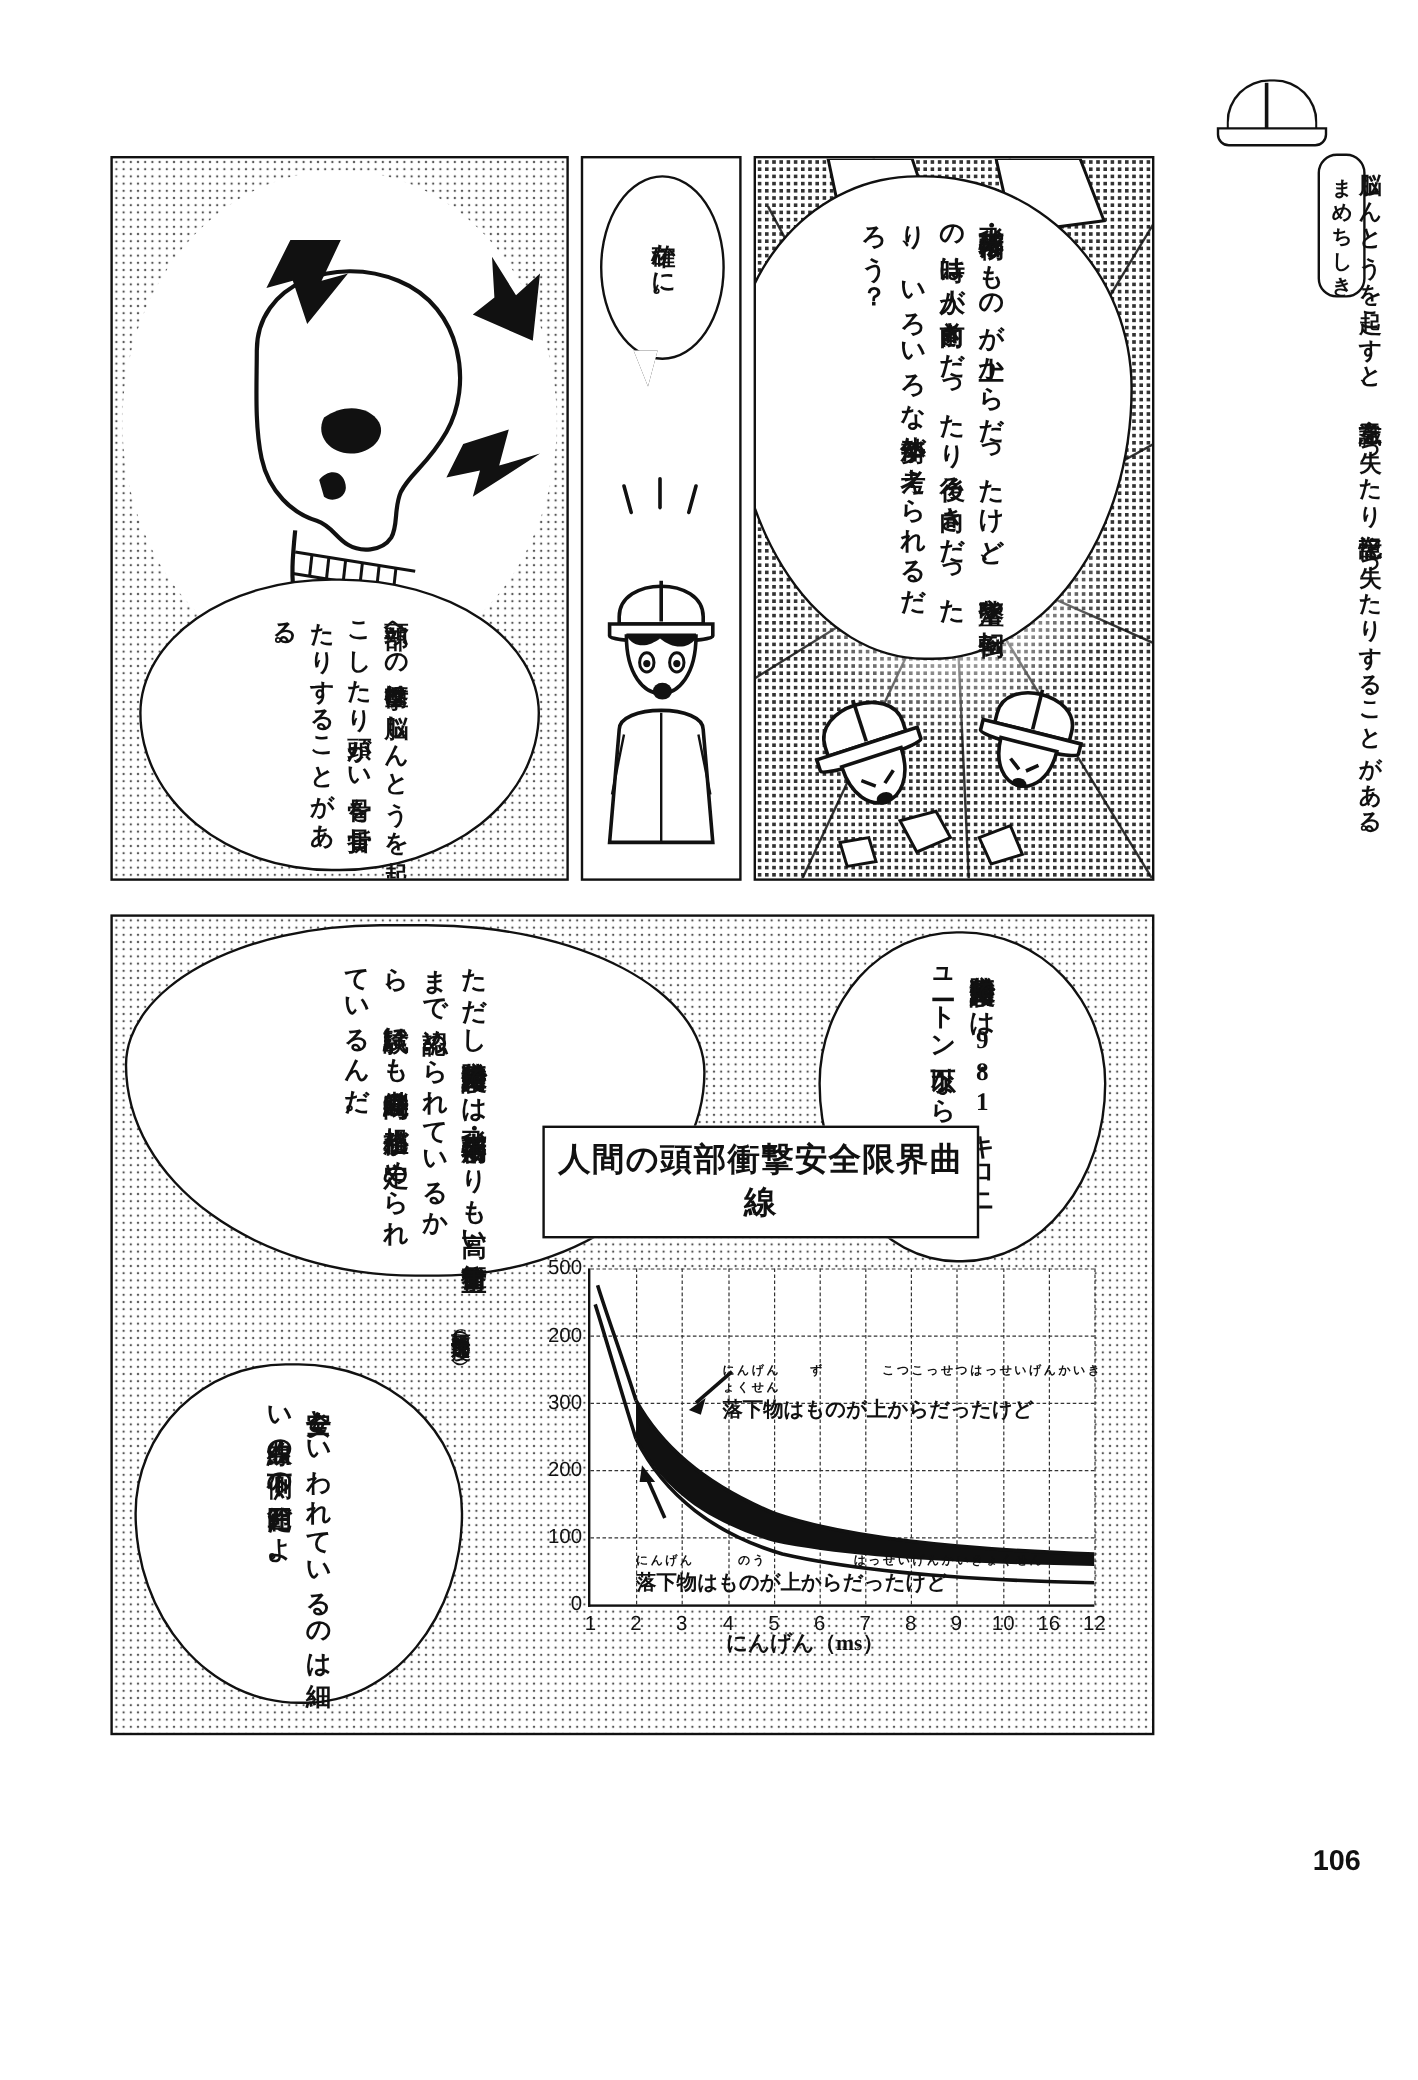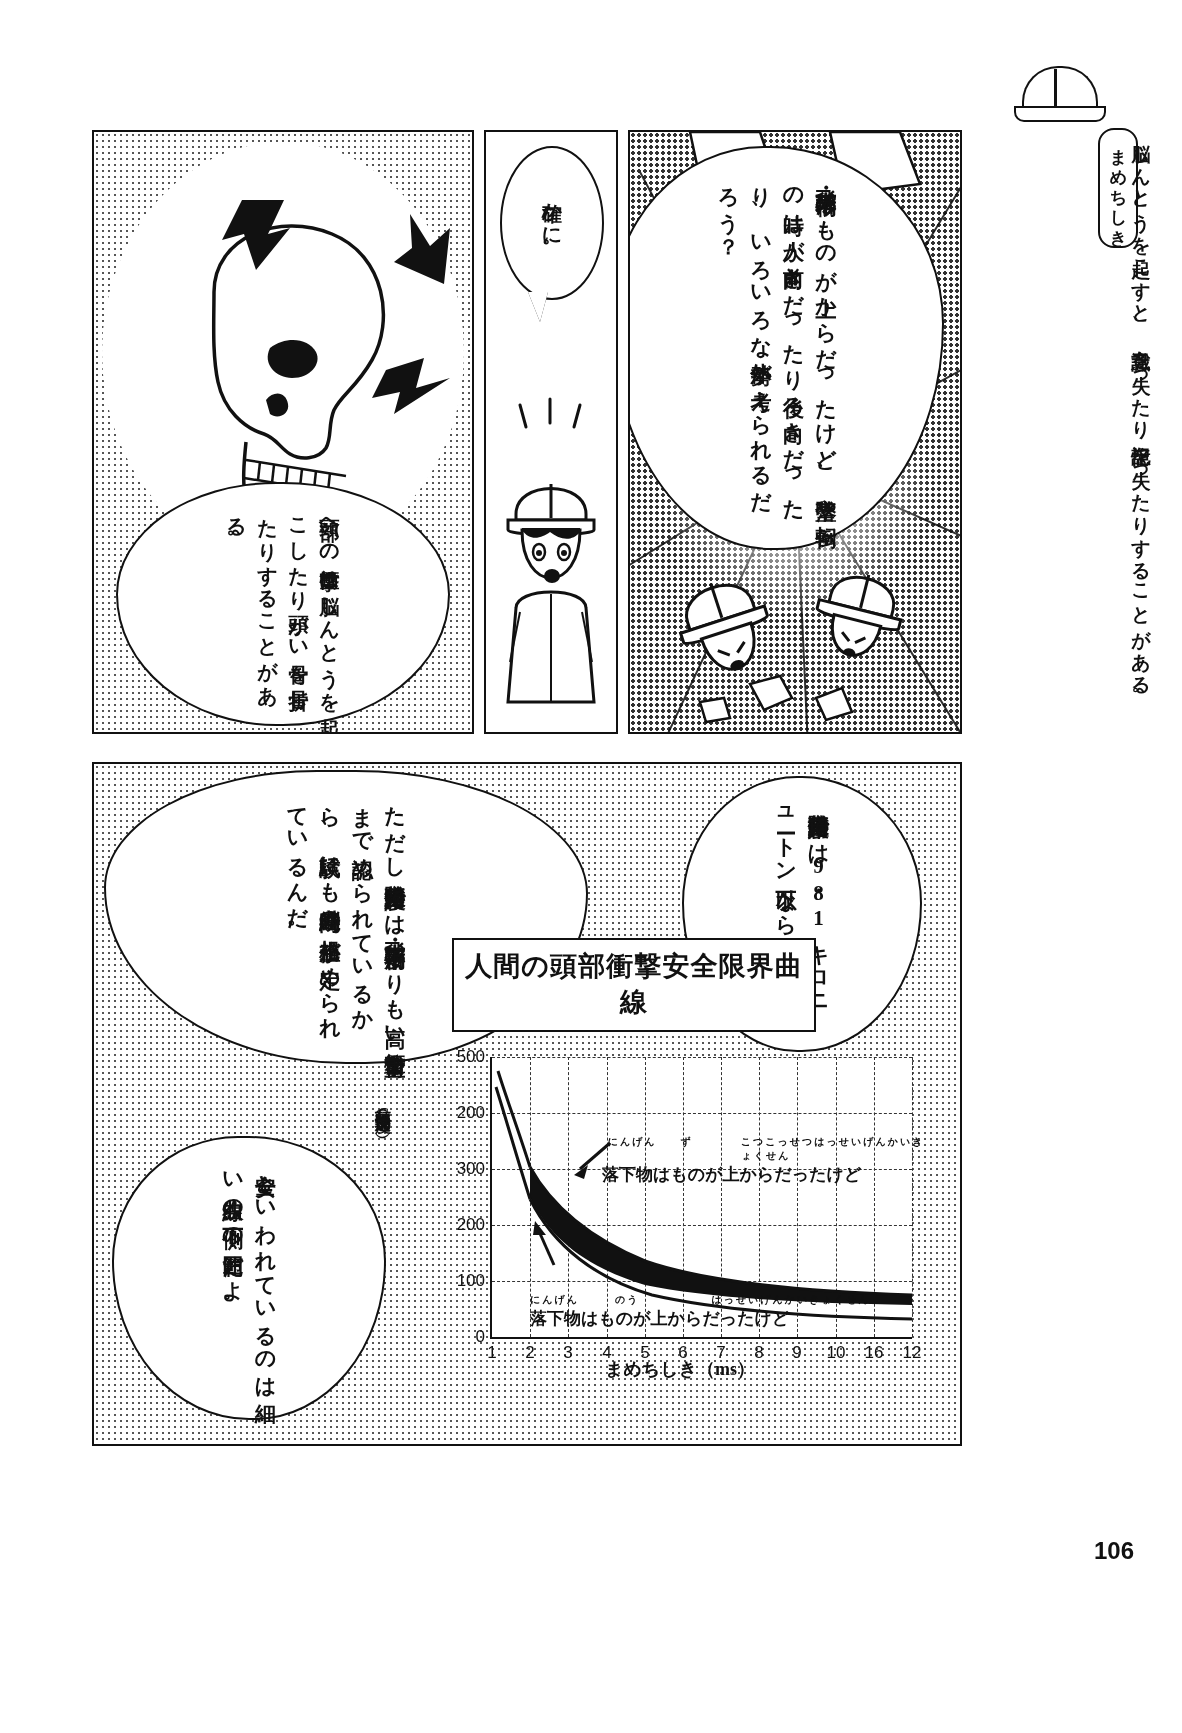--- a/index.html
+++ b/index.html
@@ -193,21 +193,21 @@
     left: 175px;
     top: 310px;
     font-size: 18px;
     font-weight: 700;
   }
   .annot {
     position: absolute;
     font-size: 17px;
     font-weight: 800;
   }
-  .annot .r { font-size: 10px; letter-spacing: 0.2em; display: block; text-align: center; }
+  .annot .r { font-size: 10px; letter-spacing: 0.2em; display: block; }
 
   .pagenum {
     position: absolute;
     right: 48px;
     bottom: 168px;
     font-size: 24px;
     font-family: "Liberation Sans", sans-serif;
     font-weight: 700;
   }
 </style>
@@ -468,21 +468,21 @@
         <path d="M38 142 C 26 104, 14 62, 4 30" fill="none" stroke="#111" stroke-width="3"></path>
 
         <line x1="118" y1="86" x2="88" y2="112" stroke="#111" stroke-width="3"></line>
         <polygon points="82,118 96,108 92,122" fill="#111"></polygon>
         <line x1="62" y1="208" x2="46" y2="172" stroke="#111" stroke-width="3"></line>
         <polygon points="43,164 54,178 41,178" fill="#111"></polygon>
       </svg>
     </div>
 
     <div class="ylabel">頭部平均加速度（G）</div>
-    <div class="xlabel">まめちしき（ms）</div>
+    <div class="xlabel">にんげん（ms）</div>
 
     <div class="annot" style="left:172px; top:88px;">
       <span class="r">にんげん　　ず　　　　こつこっせつはっせいげんかいきょくせん</span>
       <span>落下物はものが上からだったけど</span>
     </div>
 
     <div class="annot" style="left:100px; top:246px;">
       <span class="r">にんげん　　　のう　　　　　　はっせいげんかいきょくせん</span>
       <span>落下物はものが上からだったけど</span>
     </div>

